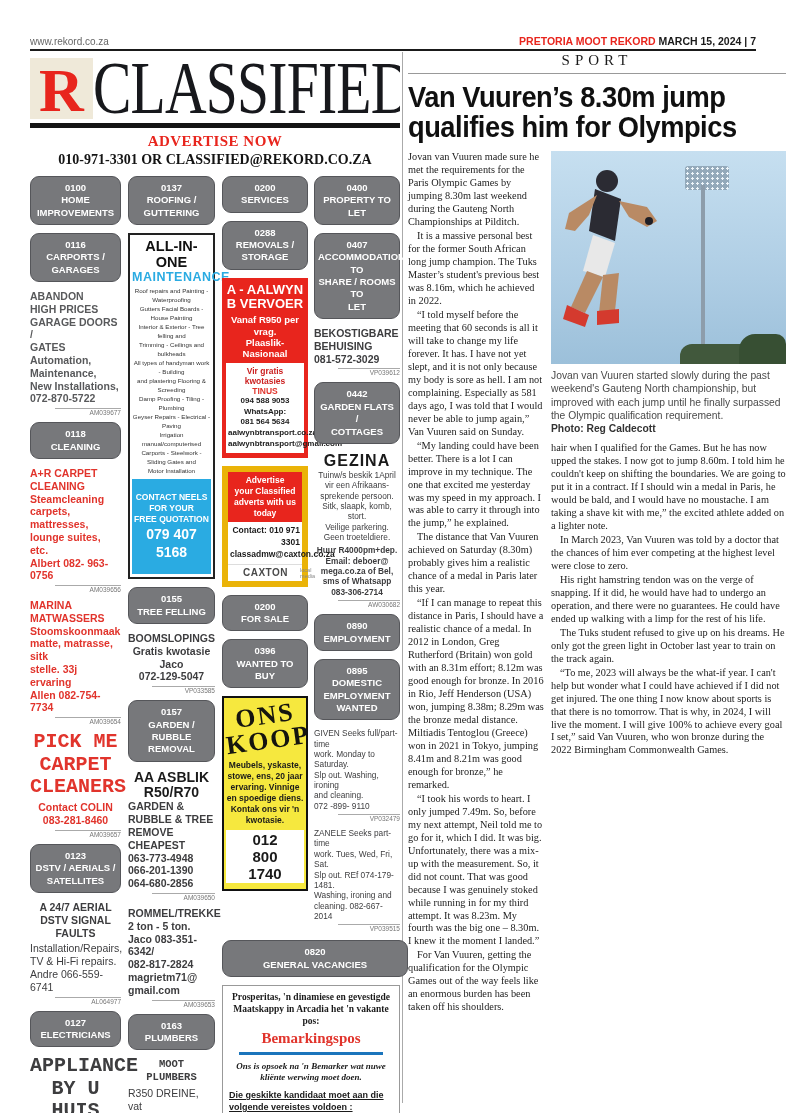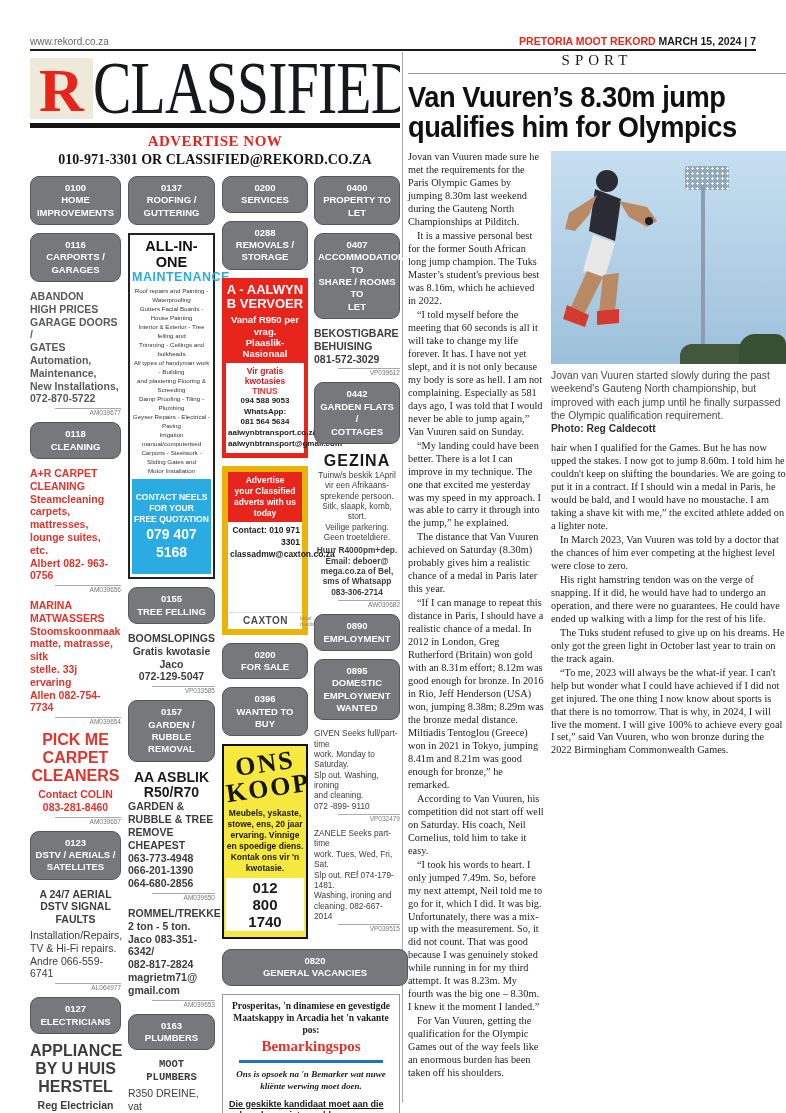--- a/index.html
+++ b/index.html
@@ -25,21 +25,21 @@
   .ccontact{font:700 14px "Liberation Serif",serif;color:#141414;text-align:center;margin:2px 0 8px 0;}
 
   .cols{display:flex;gap:7px;}
   .c1{width:91px;} .c2{width:87px;} .cwrap{width:178px;}
   .cwrap-row{display:flex;gap:6px;} .c3{width:86px;} .c4{width:86px;}
 
   .pill{background:#77787b;color:#fff;border:1px solid #55565a;border-radius:9px;padding:5px 3px;
         text-align:center;font:700 9.5px/1.3 "Liberation Sans",sans-serif;margin-bottom:8px;white-space:pre-line;}
   .ad{font:700 10.5px/1.22 "Liberation Sans",sans-serif;color:#3d3d3f;margin-bottom:3px;white-space:pre-line;}
   .red{color:#e1342c;} .gray{color:#58595b;}
-  .ctr{text-align:center;} .big{font-size:16px;line-height:1.12;} .light{font-weight:400;}
+  .ctr{text-align:center;} .big{font-size:20px;line-height:1.12;font-family:Liberation Mono, monospace;} .light{font-weight:400;}
   .small{font-size:8.3px;line-height:1.25;}
   .ref{border-top:1px solid #aaa;font:400 6.5px "Liberation Sans",sans-serif;color:#777;
        text-align:right;width:72%;margin:1px 0 6px auto;}
 
   
   .allinone{border:2px solid #222;padding:3px 2px;text-align:center;margin-bottom:8px;}
   .aio-t1{font:800 14.5px "Liberation Sans",sans-serif;color:#111;}
   .aio-t2{font:800 12.5px "Liberation Sans",sans-serif;color:#2aabe2;letter-spacing:.5px;}
   .aio-body{font:400 6.2px/1.45 "Liberation Sans",sans-serif;color:#333;margin:3px 0;white-space:pre-line;}
   .aio-foot{background:#2aabe2;color:#fff;font:800 8.5px/1.3 "Liberation Sans",sans-serif;padding:2px;white-space:pre-line;}
@@ -50,21 +50,21 @@
   .aw-sub{font:700 9.5px/1.2 "Liberation Sans",sans-serif;color:#fff;margin:3px 0;white-space:pre-line;}
   .aw-inner{background:#fff;padding:3px 2px;}
   .aw-free{font:700 8.5px "Liberation Sans",sans-serif;color:#c22;}
   .aw-name{font:800 8.5px "Liberation Sans",sans-serif;color:#e1342c;}
   .aw-lines{font:700 8px/1.35 "Liberation Sans",sans-serif;color:#222;white-space:pre-line;}
 
   .advbox{border:6px solid #eab308;margin-bottom:8px;}
   .advbox-top{background:#e8251d;color:#fff;font:700 8.5px/1.3 "Liberation Sans",sans-serif;
               text-align:center;padding:3px 2px;white-space:pre-line;}
   .advbox-mid{font:700 8.5px/1.4 "Liberation Sans",sans-serif;text-align:right;padding:3px 2px;white-space:pre-line;}
-  .caxton{display:flex;align-items:center;gap:12px;border-top:1px solid #ddd;padding:2px 3px;margin-top:48px;}
+  .caxton{display:flex;align-items:center;gap:12px;border-top:1px solid #ddd;padding:2px 3px;}
   .cax-sq{width:9px;height:9px;background:#e87722;display:inline-block;}
   .cax-name{font:800 10px "Liberation Sans",sans-serif;color:#4a4a4a;letter-spacing:.5px;}
   .cax-sub{font:400 5.5px "Liberation Sans",sans-serif;color:#888;}
 
   .onskoop{border:2px solid #111;background:#f6e83e;text-align:center;padding:6px 2px;margin-bottom:8px;}
   .ok-word{display:block;font:800 26px/0.95 "Liberation Serif",serif;color:#15150f;transform:rotate(-8deg);letter-spacing:2px;}
   .ok-body{font:700 8.5px/1.3 "Liberation Sans",sans-serif;margin:6px 0 4px 0;white-space:pre-line;}
   .ok-phone{font:800 15px "Liberation Sans",sans-serif;background:#fff;padding:1px 12px;}
 
   .gez-head{font:800 16px "Liberation Sans",sans-serif;text-align:center;letter-spacing:1px;}
@@ -376,21 +376,20 @@
 qualifies him for Olympics</div>
 
     <div class="art">
       <div class="artc1">
         <p class="first">Jovan van Vuuren made sure he met the requirements for the Paris Olympic Games by jumping 8.30m last weekend during the Gauteng North Championships at Pilditch.</p>
         <p>It is a massive personal best for the former South African long jump champion. The Tuks Master’s student's previous best was 8.16m, which he achieved in 2022.</p>
         <p>“I told myself before the meeting that 60 seconds is all it will take to change my life forever. It has. I have not yet slept, and it is not only because my body is sore as hell. I am not complaining. Especially as 581 days ago, I was told that I would never be able to jump again,” Van Vuuren said on Sunday.</p>
         <p>“My landing could have been better. There is a lot I can improve in my technique. The one that excited me yesterday was my speed in my approach. I was able to carry it through into the jump,” he explained.</p>
         <p>The distance that Van Vuuren achieved on Saturday (8.30m) probably gives him a realistic chance of a medal in Paris later this year.</p>
         <p>“If I can manage to repeat this distance in Paris, I should have a realistic chance of a medal. In 2012 in London, Greg Rutherford (Britain) won gold with an 8.31m effort; 8.12m was good enough for bronze. In 2016 in Rio, Jeff Henderson (USA) won, jumping 8.38m; 8.29m was the bronze medal distance. Miltiadis Tentoglou (Greece) won in 2021 in Tokyo, jumping 8.41m and 8.21m was good enough for bronze,” he remarked.</p>
-        <p>According to Van Vuuren, his competition did not start off well on Saturday. His coach, Neil Cornelius, told him to take it easy.</p>
         <p>“I took his words to heart. I only jumped 7.49m. So, before my next attempt, Neil told me to go for it, which I did. It was big. Unfortunately, there was a mix-up with the measurement. So, it did not count. That was good because I was genuinely stoked while running in for my third attempt. It was 8.23m. My fourth was the big one – 8.30m. I knew it the moment I landed.”</p>
         <p>For Van Vuuren, getting the qualification for the Olympic Games out of the way feels like an enormous burden has been taken off his shoulders.</p>
 
       </div>
       <div class="artc2">
         <div class="photo1">
           <div class="lamp"></div>
           <div class="pole"></div>
           <div class="trees"></div>
           <div class="trees2"></div>

